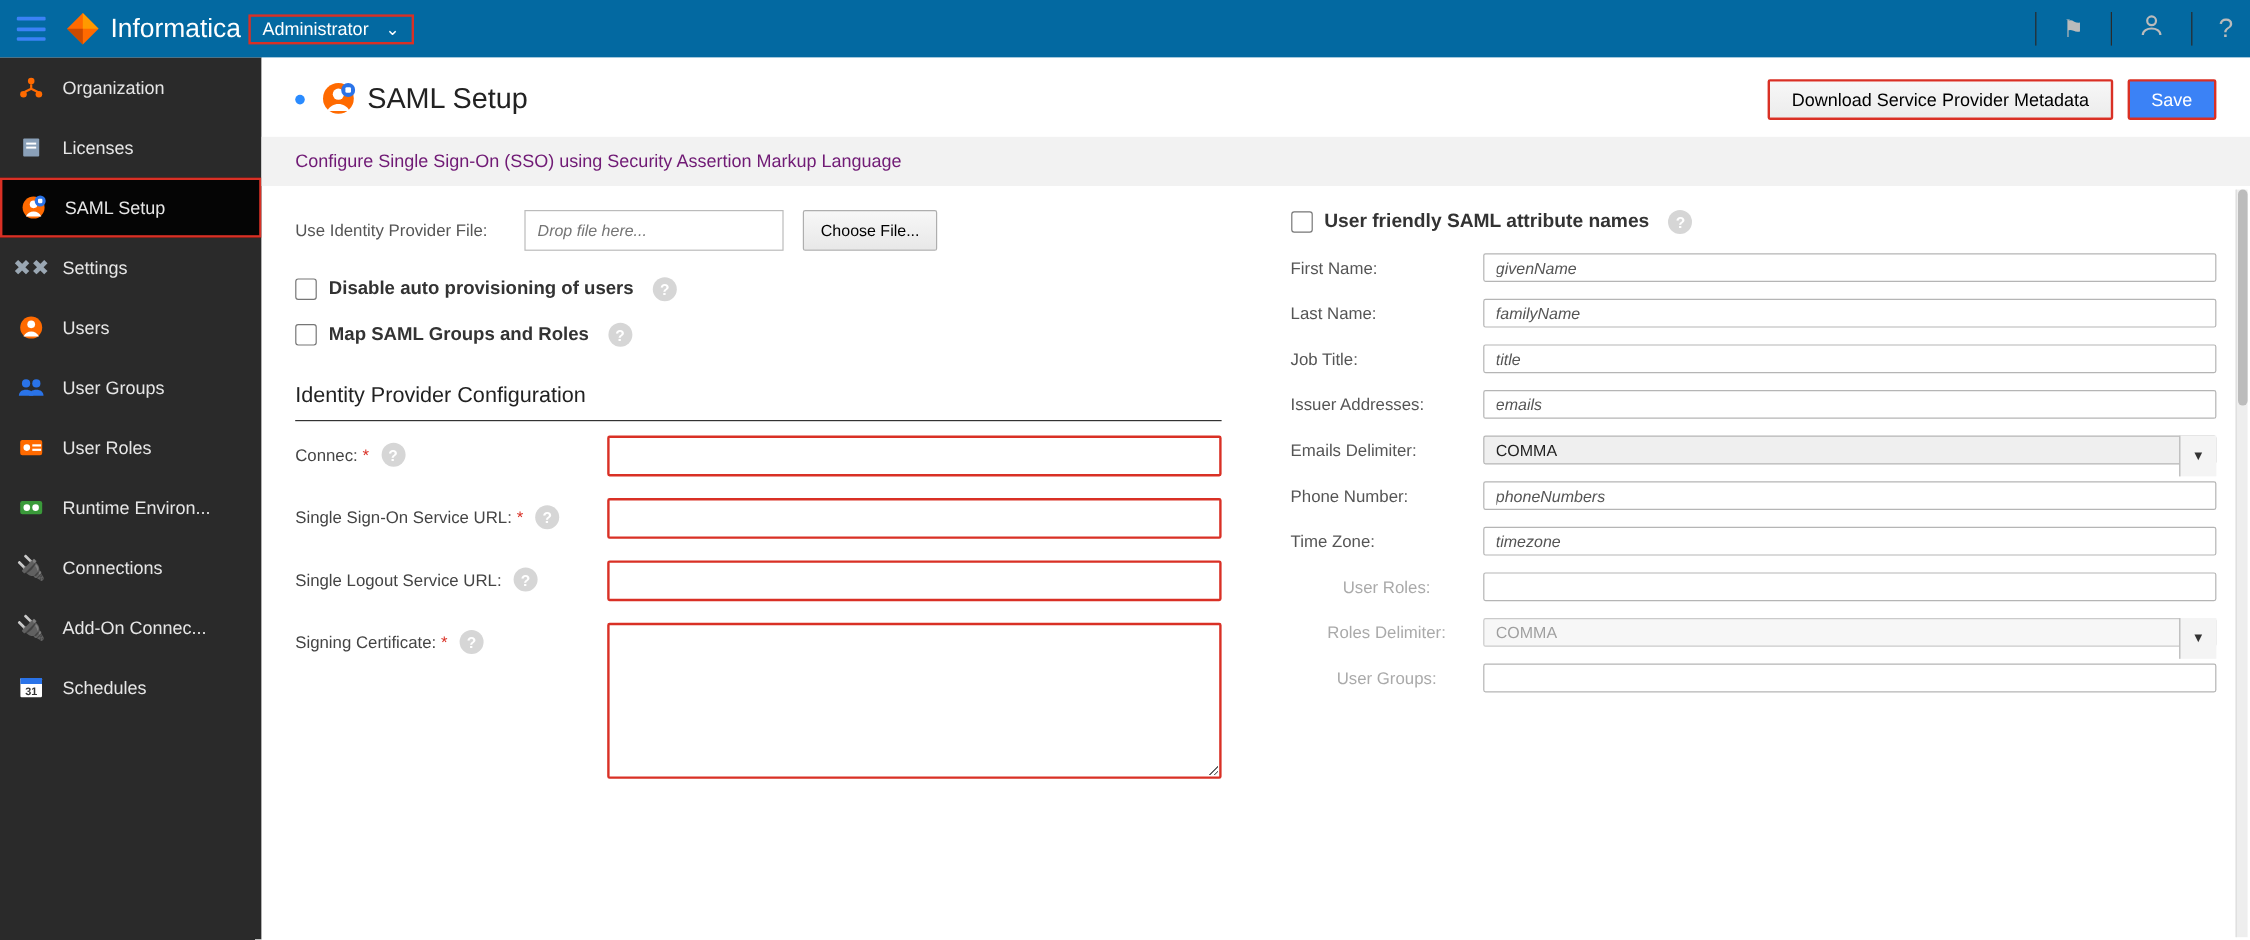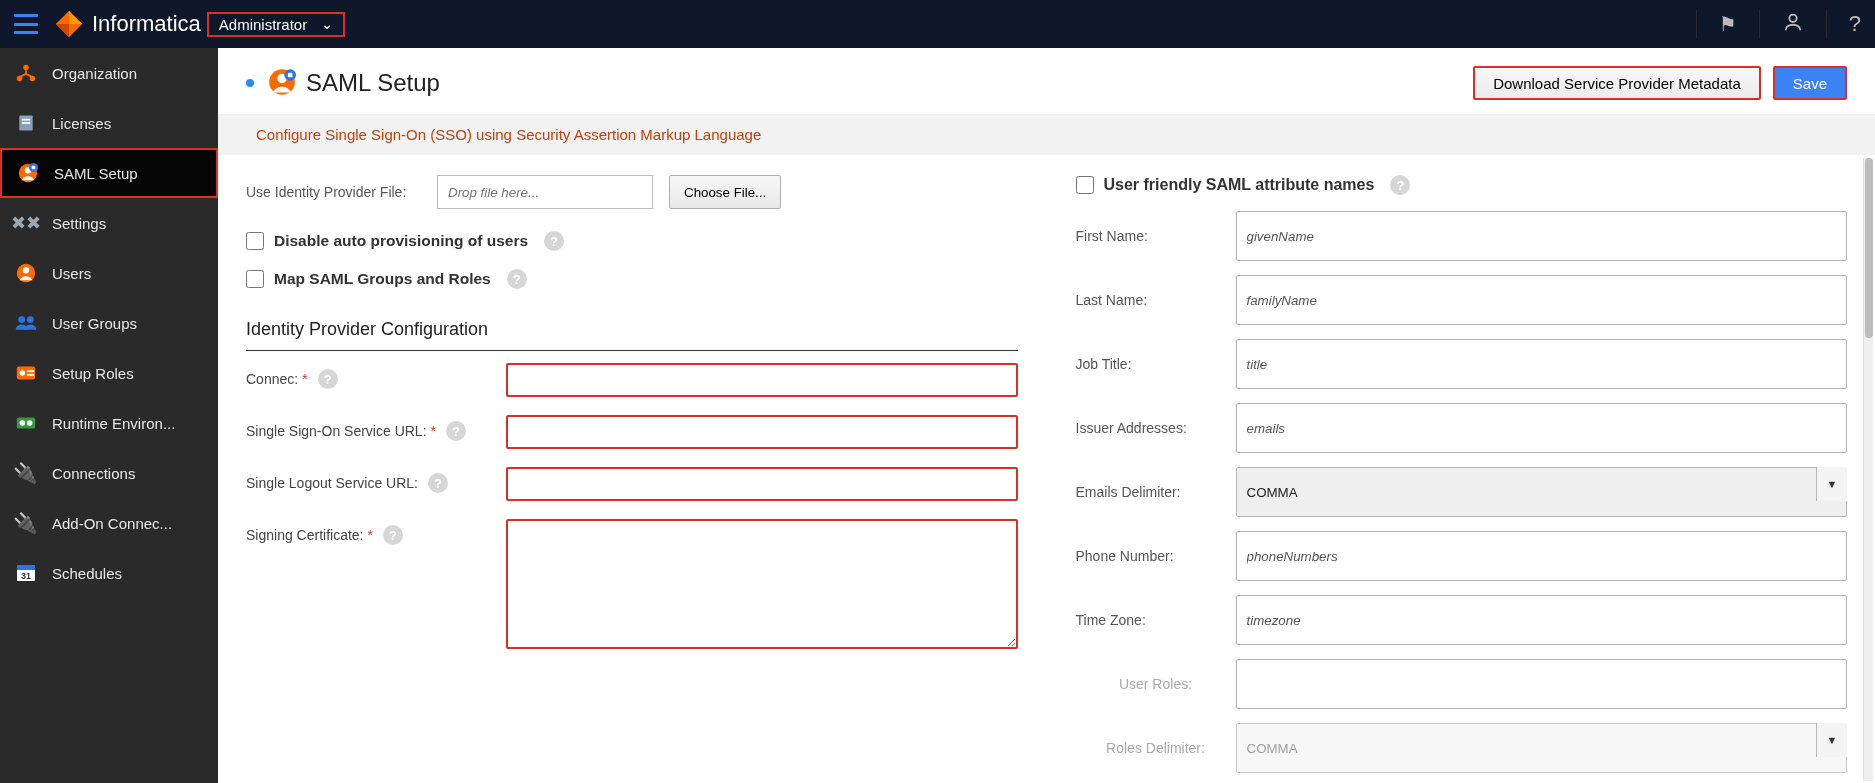--- a/index.html
+++ b/index.html
@@ -1,19 +1,19 @@
 <!DOCTYPE html>
 <html><head>
 <meta charset="utf-8">
 <style>
 * { box-sizing: border-box; margin: 0; padding: 0; }
 body { font-family: "Segoe UI", Arial, sans-serif; font-size: 14px; background: #fff; color: #333; overflow: hidden; }
 
 
-.topbar { height: 48px; background: #0f172a; display: flex; align-items: center; padding: 0 14px; }
+.topbar { height: 48px; background: #0369a1; display: flex; align-items: center; padding: 0 14px; }
 .hamburger { width: 24px; height: 20px; margin-right: 16px; cursor: pointer; display: flex; flex-direction: column; justify-content: space-between; }
 .hamburger span { display: block; height: 3px; background: #3b82f6; border-radius: 1px; }
 .logo-wrap { display: flex; align-items: center; }
 .logo-mark svg { width: 30px; height: 30px; display: block; }
 .logo-text { color: #fff; font-size: 22px; margin-left: 8px; font-weight: 400; }
 .app-switch { border: 2px solid #d93025; padding: 2px 10px; margin-left: 6px; display: flex; align-items: center; color: #fff; font-size: 15px; cursor: pointer; }
 .chevron { margin-left: 14px; font-size: 14px; color:#fff; }
 .topbar-right { margin-left: auto; display: flex; align-items: center; gap: 22px; color: #bbb; font-size: 20px; }
 .topbar-right .ticon { cursor: pointer; }
 
@@ -31,21 +31,21 @@
 
 .main { flex: 1; display: flex; flex-direction: column; background: #fff; position: relative; }
 .page-header { display: flex; align-items: center; padding: 18px 28px 14px 28px; }
 .dirty-dot { width: 8px; height: 8px; background: #2a8bff; border-radius: 50%; margin-right: 14px; }
 .page-icon { margin-right: 10px; }
 .page-title { font-size: 24px; font-weight: 400; color: #222; }
 .header-actions { margin-left: auto; display: flex; gap: 12px; }
 .btn { height: 34px; padding: 0 18px; font-size: 15px; border: 1px solid #b5b5b5; background: linear-gradient(#f7f7f7,#ececec); cursor: pointer; border-radius: 2px; }
 .btn-primary { background: #3b82f6; border-color: #3b82f6; color: #fff; }
 .btn-hl { border: 2.5px solid #d93025; }
-.subhead { background: #f2f2f2; padding: 12px 38px; color: #c2410c; font-size: 15px; }
+.subhead { background: #f2f2f2; padding: 12px 28px; color: #701a75; font-size: 15px; }
 
 .content { flex: 1; overflow: auto; padding: 20px 28px 40px 28px; display: flex; gap: 58px; }
 .col { flex: 1; min-width: 0; }
 .col-right { flex: 1; }
 
 .idp-file-row { display: flex; align-items: center; gap: 16px; margin-bottom: 22px; }
 .idp-file-row .lbl { color:#555; width: 175px; }
 .drop-input { width: 216px; height: 34px; border: 1px solid #bbb; padding: 0 10px; font-style: italic; color:#888; }
 .choose-btn { height: 34px; padding: 0 14px; border:1px solid #aeaeae; background: linear-gradient(#f7f7f7,#e8e8e8); border-radius: 2px; cursor: pointer; }
 
@@ -63,21 +63,21 @@
 .finput input, .finput select, .finput textarea { width: 100%; height: 34px; border: 1px solid #b5b5b5; padding: 0 10px; font-size: 14px; font-family: inherit; border-radius: 2px; }
 .finput textarea { height: 130px; padding: 8px 10px; resize: both; }
 .hl-input input, .hl-input textarea { border: 2px solid #d93025; }
 
 
 .attr-head { display:flex; align-items:center; gap:10px; font-weight:600; font-size:16px; margin-bottom:16px;}
 .attr-head input[type=checkbox]{width:18px;height:18px;}
 .attr-row { display:flex; align-items:center; margin-bottom:14px; }
 .attr-row .alabel { width: 160px; color: #555; }
 .attr-row.muted .alabel { color: #aaa; text-align: center; }
-.attr-row input, .attr-row select { flex:1; height:50px; border:1px solid #b5b5b5; padding:0 10px; font-style: italic; color:#555; border-radius:2px;}
+.attr-row input, .attr-row select { flex:1; height:24px; border:1px solid #b5b5b5; padding:0 10px; font-style: italic; color:#555; border-radius:2px;}
 .attr-row select { font-style: normal; color:#222; }
 .attr-row.muted select { background:#f5f5f5; color:#777; }
 .select-wrap { position: relative; flex:1; }
 .select-wrap select { width:100%; appearance:none; -webkit-appearance:none; padding-right: 36px; }
 .select-wrap::after { content:"▼"; position:absolute; right:0; top:0; width:30px; height:34px; display:flex; align-items:center; justify-content:center; font-size:11px; color:#333; border-left:1px solid #b5b5b5; background:#f4f4f4; pointer-events:none; }
 
 
 .scroll-hint { position:absolute; right:2px; top:110px; bottom:2px; width:10px; background:#eee; border-left:1px solid #ddd;}
 .scroll-thumb { position:absolute; left:1px; top:0; width:8px; height:180px; background:#bcbcbc; border-radius:4px;}
 </style>
@@ -182,21 +182,21 @@
     </div>
     <div class="nav-item">
       <span class="nav-icon">
           <svg width="22" height="18" viewBox="0 0 24 18">
             <rect x="2" y="2" width="20" height="14" rx="2" fill="#ff6a00"></rect>
             <circle cx="8" cy="9" r="3" fill="#fff"></circle>
             <rect x="13" y="6" width="8" height="2" fill="#fff"></rect>
             <rect x="13" y="10" width="8" height="2" fill="#fff"></rect>
           </svg>
         </span>
-      <span>Setup Roles</span>
+      <span>User Roles</span>
     </div>
     <div class="nav-item">
       <span class="nav-icon">
           <svg width="22" height="18" viewBox="0 0 24 18">
             <rect x="2" y="3" width="20" height="12" rx="2" fill="#3a9a3a"></rect>
             <circle cx="8" cy="9" r="3" fill="#fff"></circle>
             <circle cx="16" cy="9" r="3" fill="#fff"></circle>
           </svg>
         </span>
       <span>Runtime Environ...</span>
@@ -328,20 +328,24 @@
             <input value="timezone" style="">
           </div>
         <div class="attr-row muted">
             <span class="alabel">User Roles:</span>
             <input value="" style="">
           </div>
         <div class="attr-row muted">
             <span class="alabel">Roles Delimiter:</span>
           <div class="select-wrap"><select disabled=""><option>COMMA</option></select></div>
         </div>
+        <div class="attr-row muted">
+            <span class="alabel">User Groups:</span>
+            <input value="" style="">
+          </div>
       </div>
     </div>
 
     <div class="scroll-hint">
         <div class="scroll-thumb"></div>
       </div>
   </div>
 </div>
 
 </body></html>

